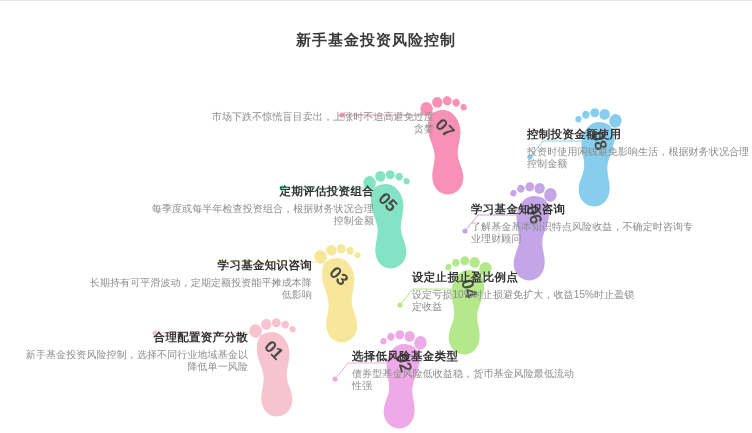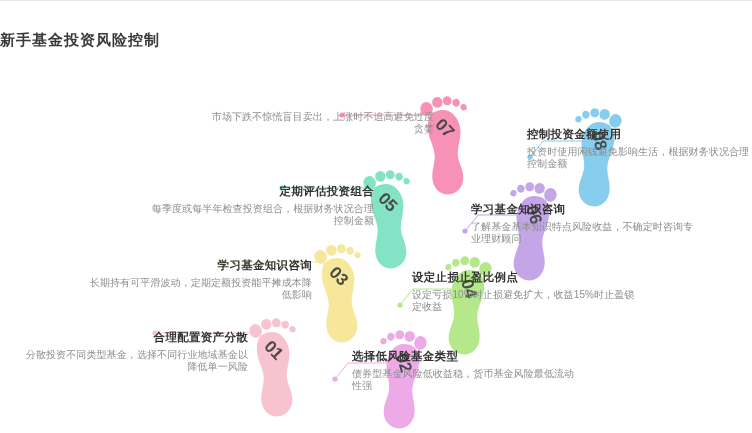--- a/index.html
+++ b/index.html
@@ -11,20 +11,21 @@
     position:relative;
     border-top:1px solid #e8e8e8;
     box-sizing:border-box;
   }
   #stage{position:absolute;inset:0;}
 
   
   .title{
     position:absolute;
     left:0;right:0;top:30px;
+    text-align:center;
     font-size:15px;
     font-weight:bold;
     color:#3a3a3a;
     letter-spacing:1px;
   }
 
   
   #art{position:absolute;left:0;top:0;width:752px;height:433px;}
 
   
@@ -137,21 +138,21 @@
         </g>
         <g transform="translate(598,140) rotate(74)">
           <text x="0" y="0" text-anchor="middle" dominant-baseline="middle" font-size="17" font-weight="bold" font-family="&quot;Liberation Sans&quot;,&quot;DejaVu Sans&quot;,sans-serif" fill="#4a4a4a">08</text>
         </g>
       </g>
   </svg>
 
   <div id="items">
       <div class="item left" style="left: 18px; top: 329px; text-align: right;">
         <div class="head">合理配置资产分散</div>
-        <div class="desc">分散投资不同类型基金，选择不同行业地域基金以降低单一风险</div>
+        <div class="desc">新手基金投资风险控制，选择不同行业地域基金以降低单一风险</div>
       </div>
       <div class="item right" style="left: 352px; top: 348px; font-family: Liberation Serif, serif;">
         <div class="head">选择低风险基金类型</div>
         <div class="desc">债券型基金风险低收益稳，货币基金风险最低流动性强</div>
       </div>
       <div class="item left" style="left: 82px; top: 257px;">
         <div class="head">学习基金知识咨询</div>
         <div class="desc">长期持有可平滑波动，定期定额投资能平摊成本降低影响</div>
       </div>
       <div class="item right" style="left: 412px; top: 269px;">

